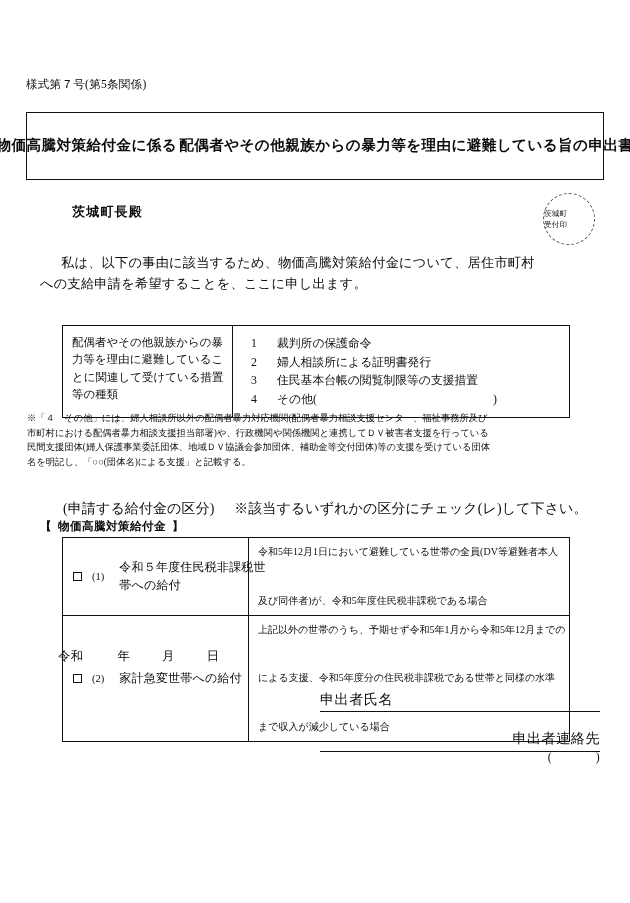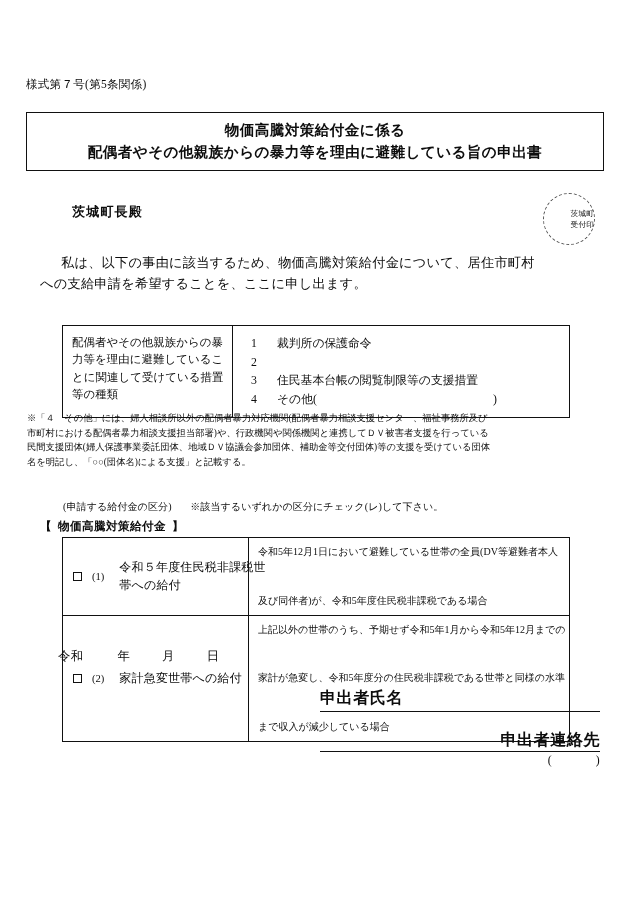--- a/index.html
+++ b/index.html
@@ -32,25 +32,25 @@
     letter-spacing: 0.3px;
     white-space: nowrap;
   }
 
   
   .title-box {
     position: absolute;
     left: 26px;
     top: 112px;
     width: 578px;
-    height: 59px;
+    height: 68px;
     border: 1.6px solid #111;
     box-sizing: border-box;
     display: flex;
-    flex-direction: column;
+    flex-direction: row;
     align-items: center;
     justify-content: center;
     gap: 2px;
   }
   .title-line {
     font-size: 14.6px;
     font-weight: 600;
     letter-spacing: 0.4px;
     white-space: nowrap;
     line-height: 1.35;
@@ -71,21 +71,21 @@
   .seal {
     position: absolute;
     left: 543px;
     top: 193px;
     width: 52px;
     height: 52px;
     border: 1.1px dashed #555;
     border-radius: 50%;
     display: flex;
     flex-direction: column;
-    align-items: flex-end;
+    align-items: flex-start;
     justify-content: center;
     gap: 1px;
     box-sizing: border-box;
   }
   .seal span {
     font-size: 7.6px;
     letter-spacing: 0.2px;
     line-height: 1.25;
     white-space: nowrap;
   }
@@ -158,21 +158,21 @@
     letter-spacing: 0px;
     text-align: justify;
   }
   .footnote .ln { display: block; white-space: nowrap; }
 
   
   .category-note {
     position: absolute;
     left: 63px;
     top: 500px;
-    font-size: 10px;
+    font-size: 14px;
     letter-spacing: 0.1px;
     white-space: nowrap;
   }
   .category-note .note-2 { margin-left: 16px; }
 
   .category-heading {
     position: absolute;
     left: 40px;
     top: 519px;
     font-size: 11.6px;
@@ -271,25 +271,24 @@
     height: 22px;
   }
   .sig-contact {
     left: 320px;
     top: 730px;
     width: 280px;
     height: 22px;
     flex-direction: column;
   }
   .sig-label {
-    font-size: 16px;
+    font-size: 14px;
     letter-spacing: 0.6px;
     white-space: nowrap;
     padding-bottom: 2px;
-    font-weight: bold;
   }
   .sig-paren {
     font-size: 11.8px;
     white-space: nowrap;
     padding-bottom: 2px;
     margin-left: 58px;
     letter-spacing: 0.2px;
   }
   .sig-paren .inner { display: inline-block; width: 44px; }
 </style>
@@ -324,20 +323,21 @@
       <span class="ln">とに関連して受けている措置</span>
       <span class="ln">等の種類</span>
     </div>
     <div class="measures-right">
       <div class="measure-row">
         <span class="measure-num">1</span>
         <span class="measure-txt">裁判所の保護命令</span>
       </div>
       <div class="measure-row">
         <span class="measure-num">2</span>
+        <span class="measure-txt">婦人相談所による証明書発行</span>
       </div>
       <div class="measure-row">
         <span class="measure-num">3</span>
         <span class="measure-txt">住民基本台帳の閲覧制限等の支援措置</span>
       </div>
       <div class="measure-row">
         <span class="measure-num">4</span>
         <span class="measure-txt"><span>その他(</span><span class="paren-close">)</span></span>
       </div>
     </div>
@@ -379,21 +379,21 @@
     <div class="choice-row">
       <div class="choice-left">
         <span class="cbox"></span>
         <span class="choice-index">(2)</span>
         <span class="choice-label">
           <span class="ln">家計急変世帯への給付</span>
         </span>
       </div>
       <div class="choice-right">
         <span class="ln">上記以外の世帯のうち、予期せず令和5年1月から令和5年12月までの</span>
-        <span class="ln">家計が急変し、令和5年度分の住民税非課税である世帯と同様の水準</span>
+        <span class="ln">による支援、令和5年度分の住民税非課税である世帯と同様の水準</span>
         <span class="ln">まで収入が減少している場合</span>
       </div>
     </div>
 
   </div>
 
   <div class="date-line">
     <span>令和</span><span class="gap-a"></span><span>年</span><span class="gap-b"></span><span>月</span><span class="gap-c"></span><span>日</span>
   </div>
 

